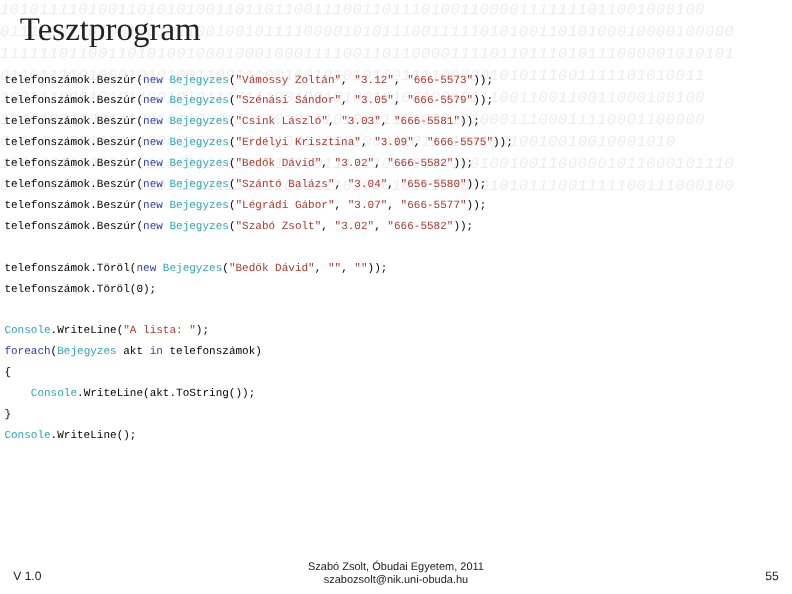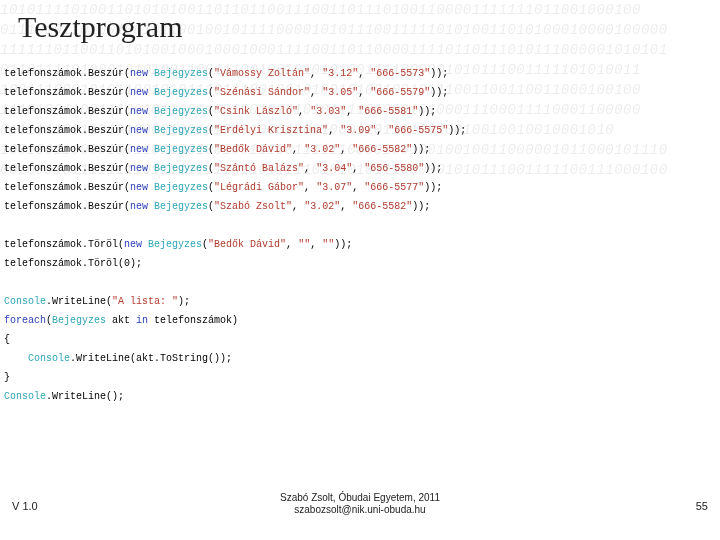--- a/index.html
+++ b/index.html
@@ -43,21 +43,21 @@
     line-height: 19px;
     color: #000;
     z-index: 2;
     white-space: pre;
   }
   .kw   { color: #2b3db8; } 
   .type { color: #2ea6b7; } 
   .str  { color: #b03a2e; } 
   .footer {
     position: absolute;
-    bottom: 18px; left: 0; right: 0;
+    bottom: 0; left: 0; right: 0;
     height: 36px;
     display: flex;
     align-items: center;
     justify-content: center;
     z-index: 2;
     font-family: Arial, sans-serif;
   }
   .footer-left {
     position: absolute;
     left: 12px;

